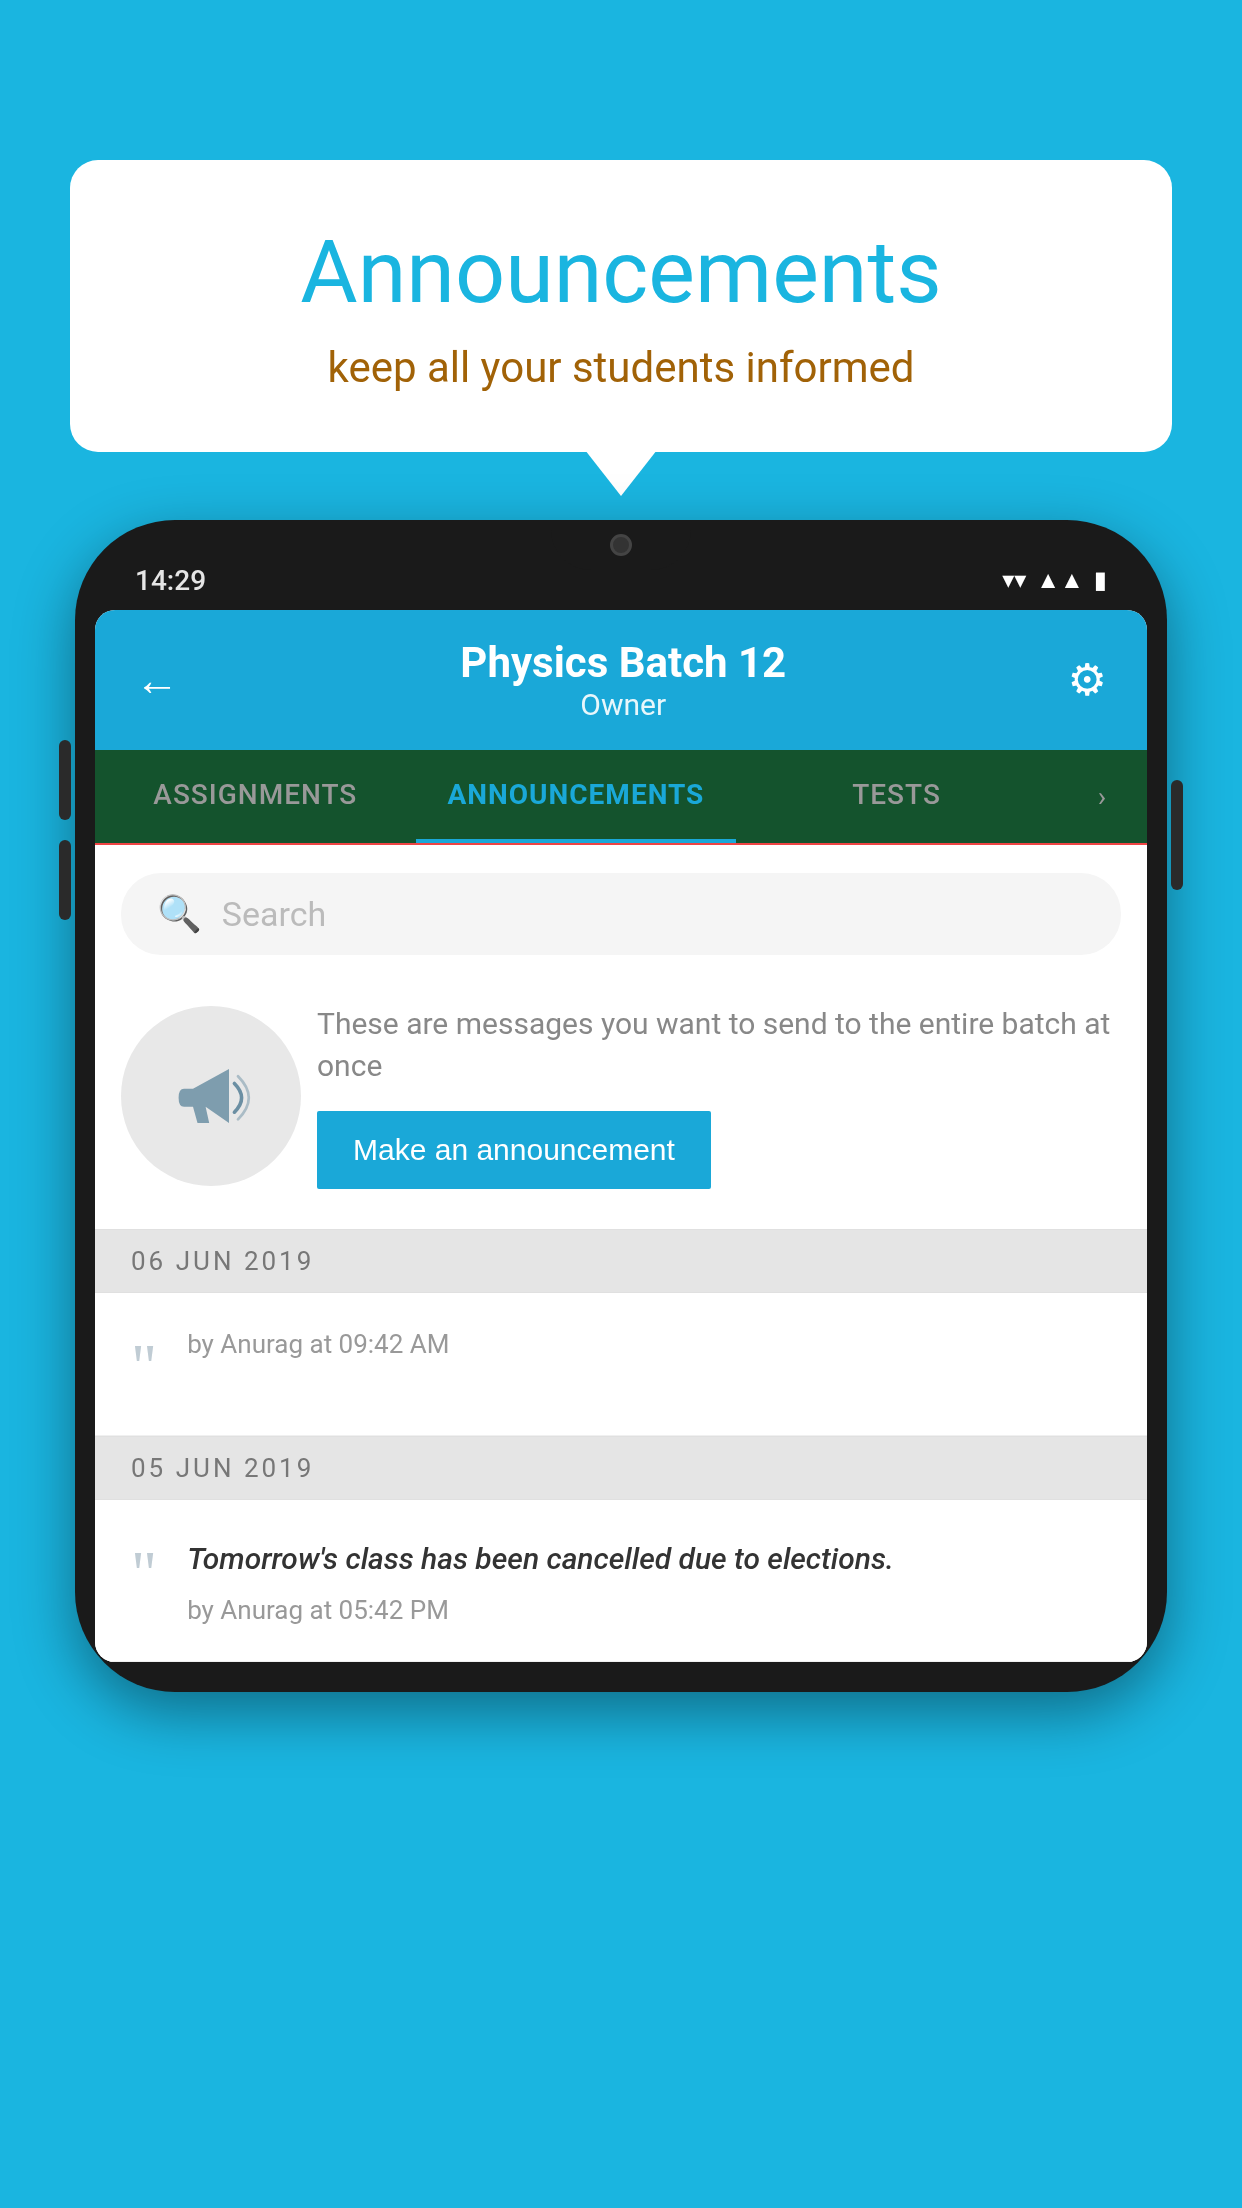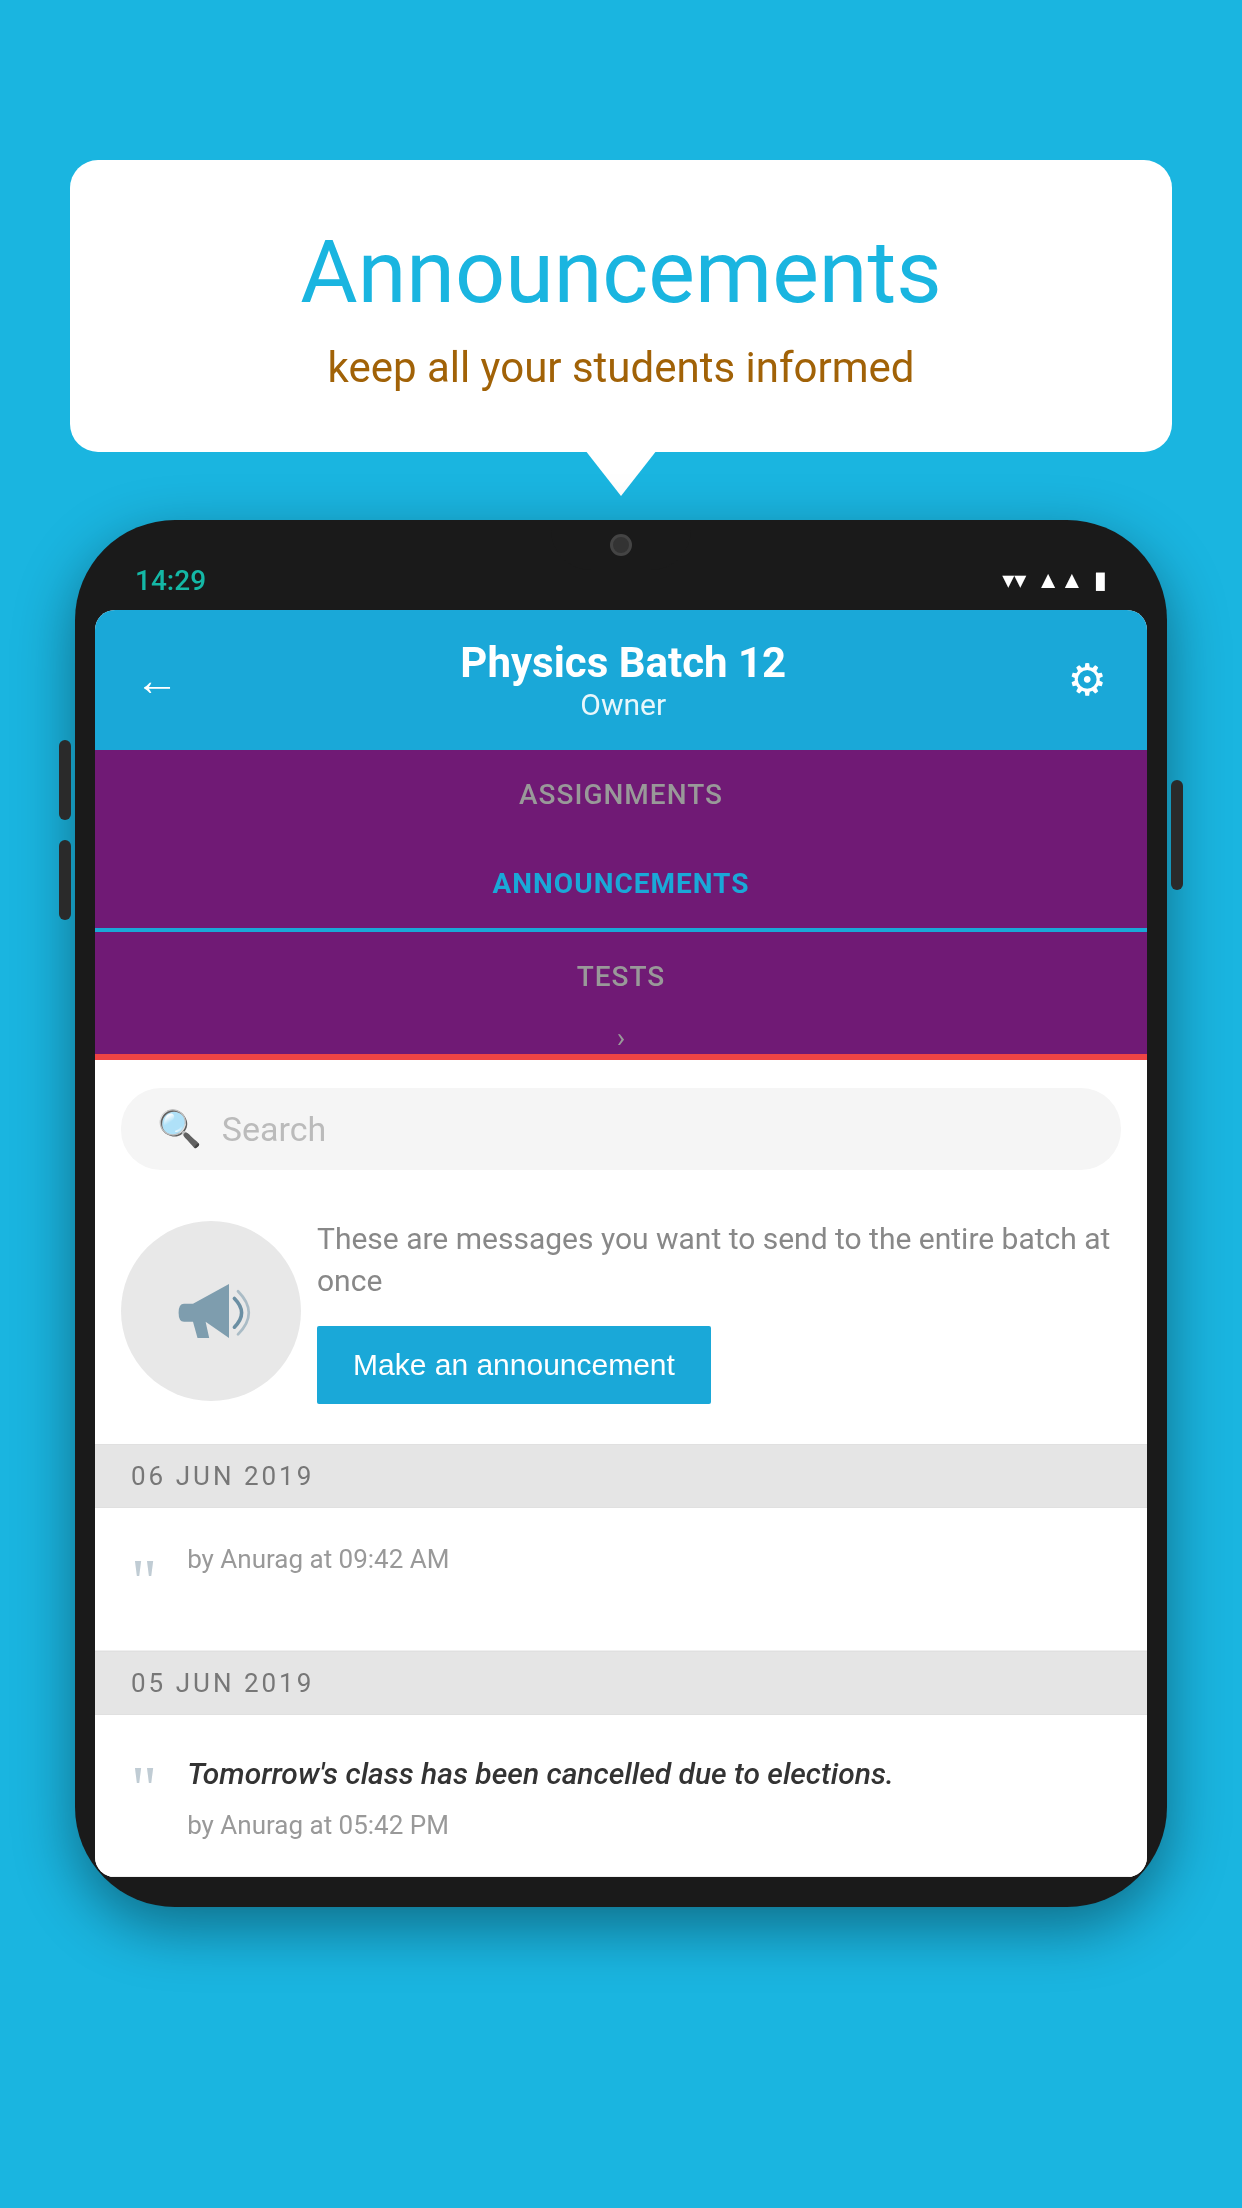--- a/index.html
+++ b/index.html
@@ -92,21 +92,21 @@
     }
     .phone-camera {
       width: 22px;
       height: 22px;
       background: #333;
       border-radius: 50%;
       border: 3px solid #444;
     }
     .status-time {
       font-size: 28px;
-      color: #14b8a6;
+      color: #e5e5e5;
       font-weight: 500;
     }
     .status-icons {
       display: flex;
       align-items: center;
       gap: 10px;
     }
     .wifi-icon, .signal-icon, .battery-icon {
       color: white;
       font-size: 24px;
@@ -146,24 +146,23 @@
       font-weight: 400;
     }
     .settings-icon {
       color: white;
       font-size: 44px;
       cursor: pointer;
     }
 
     
     .tabs-container {
-      background: #701a75;
-      display: flex;
-      border-bottom: 6px solid #ef4444;
-      flex-direction: column;
+      background: #14532d;
+      display: flex;
+      border-bottom: 2px solid #ef4444;
     }
     .tab {
       flex: 1;
       text-align: center;
       padding: 28px 10px;
       font-size: 28px;
       font-weight: 500;
       color: #999;
       cursor: pointer;
       letter-spacing: 1px;

